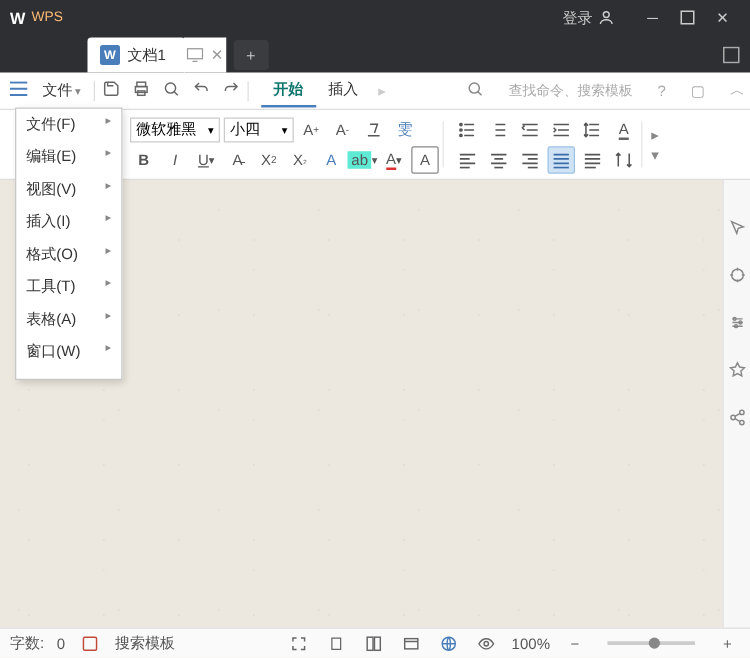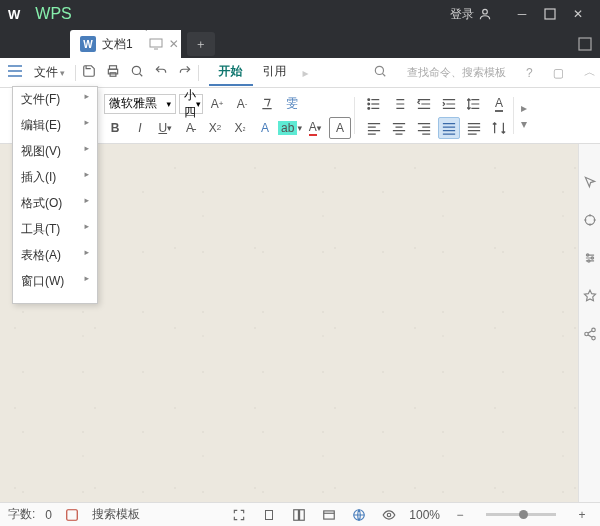--- a/index.html
+++ b/index.html
@@ -1,19 +1,19 @@
 <!DOCTYPE html>
 <html><head>
 <meta charset="utf-8">
 <style>
 *{margin:0;padding:0;box-sizing:border-box;font-family:"Microsoft YaHei",Arial,sans-serif;font-size:12px;user-select:none}
 body{width:600px;height:526px;background:#fff;overflow:hidden;position:relative}
 .titlebar{height:28px;background:#2d2f33;color:#ccc;display:flex;align-items:center;padding:0 8px}
 .logo-w{font-weight:700;font-size:13px;letter-spacing:1px;color:#fff}
-.logo-txt{margin-left:14px;font-size:16px;color:#86efac}
+.logo-txt{margin-left:4px;font-size:11px;color:#fdba74}
 .titlebar-spacer{flex:1}
 .login{display:flex;align-items:center;gap:4px;color:#ccc;font-size:11px;margin-right:16px}
 .winbtn{width:28px;height:28px;display:flex;align-items:center;justify-content:center;color:#ccc}
 .tabbar{height:30px;background:#2d2f33;display:flex;align-items:flex-end;padding-left:70px}
 .doc-tab{background:#fff;height:28px;display:flex;align-items:center;padding:0 10px;border-radius:3px 3px 0 0;gap:6px}
 .doc-tab .w-badge{width:16px;height:16px;background:#4a7ebb;color:#fff;border-radius:2px;display:flex;align-items:center;justify-content:center;font-size:10px;font-weight:700}
 .doc-tab-title{color:#333}
 .tab-shelf{background:#fff;height:28px;width:34px;display:flex;align-items:center;justify-content:center;color:#888;margin-left:-1px}
 .tab-close{color:#999;margin-left:4px}
 .newtab{width:28px;height:24px;background:#3a3c40;margin-left:6px;margin-bottom:2px;border-radius:3px;display:flex;align-items:center;justify-content:center;color:#ccc}
@@ -32,21 +32,21 @@
 .search-ico{color:#888}
 .search-ph{color:#aaa;font-size:11px}
 .toolbar{height:56px;border-bottom:1px solid #ddd;display:flex;padding:3px 4px;gap:4px}
 .tgroup{display:flex;flex-direction:column;justify-content:center;gap:2px;padding:0 4px;position:relative}
 .tgroup:after{content:"";position:absolute;right:0;top:6px;bottom:6px;width:1px;background:#e5e5e5}
 .tgroup:last-child:after{display:none}
 .big-btn{display:flex;flex-direction:column;align-items:center;justify-content:center;height:48px;width:36px;color:#444;font-size:11px;gap:2px}
 .big-btn svg{width:18px;height:18px}
 .row{display:flex;align-items:center;gap:3px}
 .fontname{border:1px solid #ccc;height:20px;width:72px;display:flex;align-items:center;padding:0 4px;font-size:11px;justify-content:space-between}
-.fontsize{border:1px solid #ccc;height:20px;width:24px;display:flex;align-items:center;padding:0 4px;font-size:11px;justify-content:space-between}
+.fontsize{border:1px solid #ccc;height:20px;width:56px;display:flex;align-items:center;padding:0 4px;font-size:11px;justify-content:space-between}
 .tbtn{width:22px;height:22px;display:flex;align-items:center;justify-content:center;color:#555;border-radius:2px}
 .tbtn.sel{background:#d0e3f5;border:1px solid #9cc2e5}
 .tbtn .sup{font-size:8px;vertical-align:super}
 .ico{width:14px;height:14px}
 .more-v{width:12px;display:flex;flex-direction:column;align-items:center;justify-content:center;gap:2px;color:#888;font-size:8px}
 .canvas-area{position:relative;height:380px;background:#e8e4db;overflow:hidden}
 .paper{position:absolute;right:22px;top:0;bottom:0;left:-1px;background:#ece8df;background-image:radial-gradient(circle at 20% 30%,rgba(0,0,0,.04) 1px,transparent 1px),radial-gradient(circle at 70% 60%,rgba(0,0,0,.03) 1px,transparent 1px),radial-gradient(circle at 40% 80%,rgba(0,0,0,.04) 1px,transparent 1px);background-size:80px 80px,120px 120px,60px 60px}
 .right-pane{position:absolute;right:0;top:0;bottom:0;width:22px;background:#f7f7f7;border-left:1px solid #e0e0e0;display:flex;flex-direction:column;align-items:center;padding-top:30px;gap:22px;color:#888}
 .right-pane span{width:16px;height:16px;display:flex;align-items:center;justify-content:center}
 .dropdown{position:absolute;left:12px;top:86px;width:86px;background:#fff;border:1px solid #c8c8c8;box-shadow:2px 2px 6px rgba(0,0,0,.15);padding:4px 0;z-index:50}
@@ -134,21 +134,21 @@
           <path d="M4 9h11a5 5 0 015 5v1"></path>
         </svg></span>
     <span><svg width="14" height="14" viewBox="0 0 24 24" fill="none" stroke="#666" stroke-width="2">
           <path d="M15 14l5-5-5-5"></path>
           <path d="M20 9H9a5 5 0 00-5 5v1"></path>
         </svg></span>
   </div>
   <div class="menu-sep"></div>
   <div class="menus">
     <div class="menu-item active">开始</div>
-    <div class="menu-item">引用</div>
+    <div class="menu-item">插入</div>
   </div>
   <span style="color:#ccc;margin-left:4px">▸</span>
   <div class="menubar-right">
     <span class="search-ico"><svg width="14" height="14" viewBox="0 0 24 24" fill="none" stroke="#888" stroke-width="2">
           <circle cx="11" cy="11" r="7"></circle>
           <path d="M21 21l-5-5"></path>
         </svg></span>
     <span class="search-ph">查找命令、搜索模板</span>
     <span style="color:#aaa">?</span>
     <span style="color:#aaa">▢</span>

